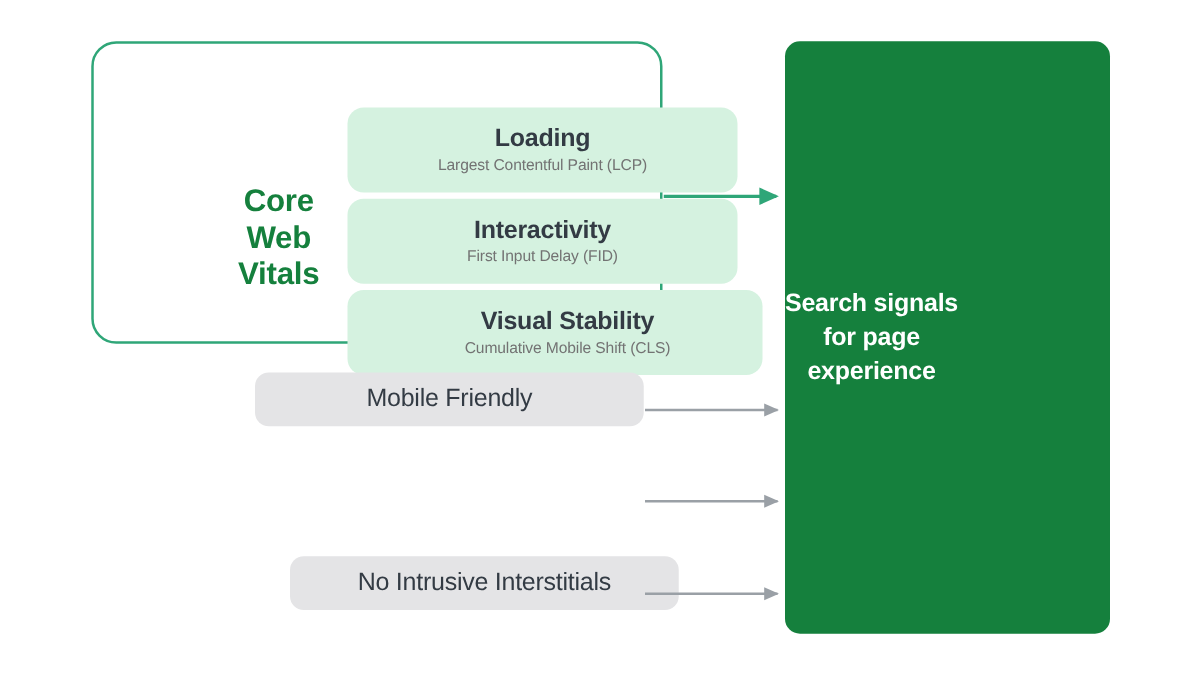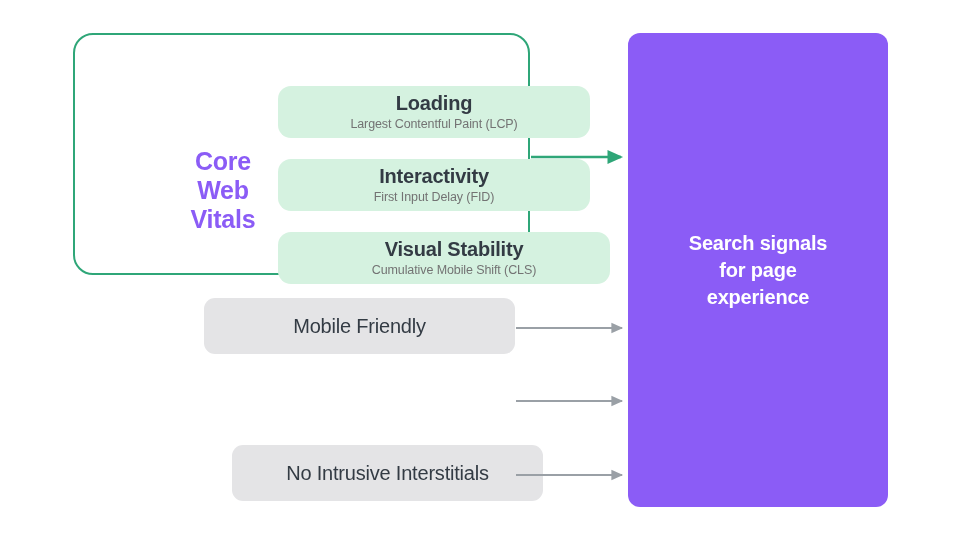--- a/index.html
+++ b/index.html
@@ -33,34 +33,34 @@
     border-radius: 20px;
     background: #ffffff;
   }
 
   .cwv-label {
     position: absolute;
     left: 100px;
     top: 112px;
     width: 96px;
     text-align: center;
-    color: #8b5cf6;
+    color: #15803d;
     font-size: 25px;
     font-weight: bold;
     line-height: 1.15;
     letter-spacing: -0.2px;
     white-space: pre-line;
   }
 
   
   .metric-card {
     position: absolute;
     left: 203px;
     width: 312px;
-    height: 52px;
+    height: 68px;
     background: #D5F2E0;
     border-radius: 13px;
     display: flex;
     flex-direction: column;
     align-items: center;
     justify-content: center;
   }
   .metric-card.card-1 { top: 51px; }
   .metric-card.card-2 { top: 124px; }
   .metric-card.card-3 { top: 197px; padding-left: 20px; }
@@ -79,21 +79,21 @@
     line-height: 1.2;
     margin-top: 3px;
     letter-spacing: -0.1px;
   }
 
   
   .signal-box {
     position: absolute;
     left: 204px;
     width: 311px;
-    height: 56px;
+    height: 43px;
     background: #E4E4E6;
     border-radius: 11px;
     display: flex;
     align-items: center;
     justify-content: center;
   }
   .signal-box.box-1 { top: 298px; }
   .signal-box.box-2 { top: 371px; }
   .signal-box.box-3 { top: 445px; margin-left: 28px; }
 
@@ -104,25 +104,25 @@
     letter-spacing: -0.2px;
   }
 
   
   .search-signals-box {
     position: absolute;
     left: 628px;
     top: 33px;
     width: 260px;
     height: 474px;
-    background: #8b5cf6;
+    background: #15803d;
     border-radius: 12px;
     display: flex;
     align-items: center;
-    justify-content: center;
+    justify-content: flex-start;
   }
   .search-signals-text {
     color: #ffffff;
     font-size: 20px;
     font-weight: bold;
     line-height: 1.35;
     text-align: center;
     white-space: pre-line;
     letter-spacing: -0.2px;
   }

